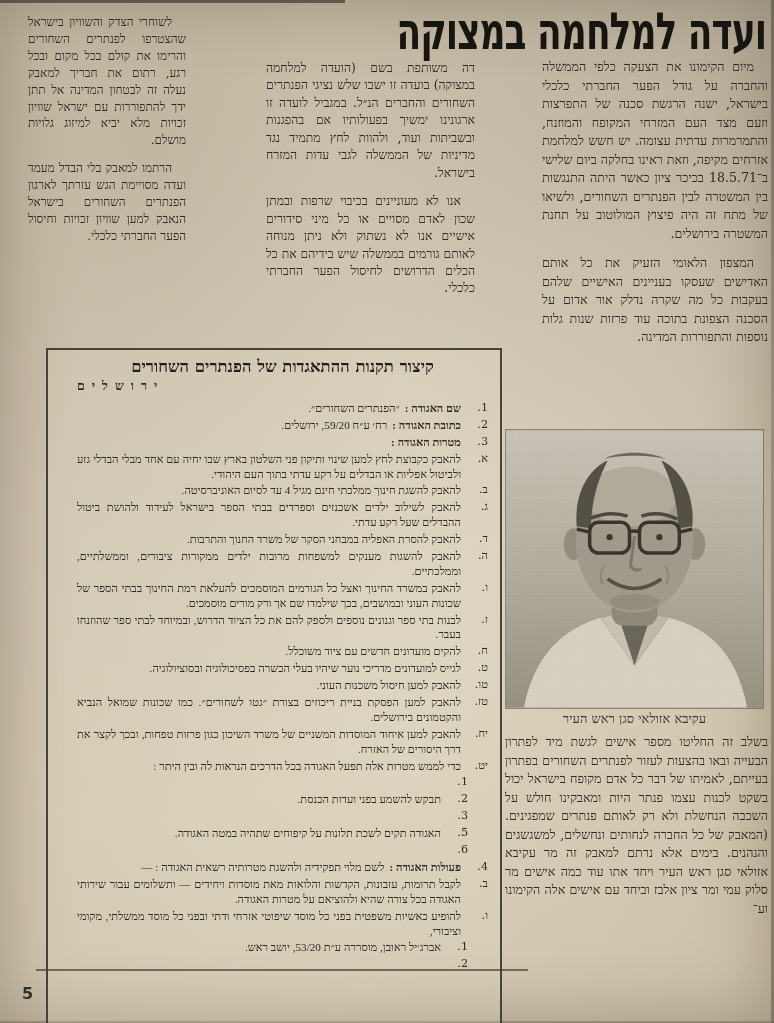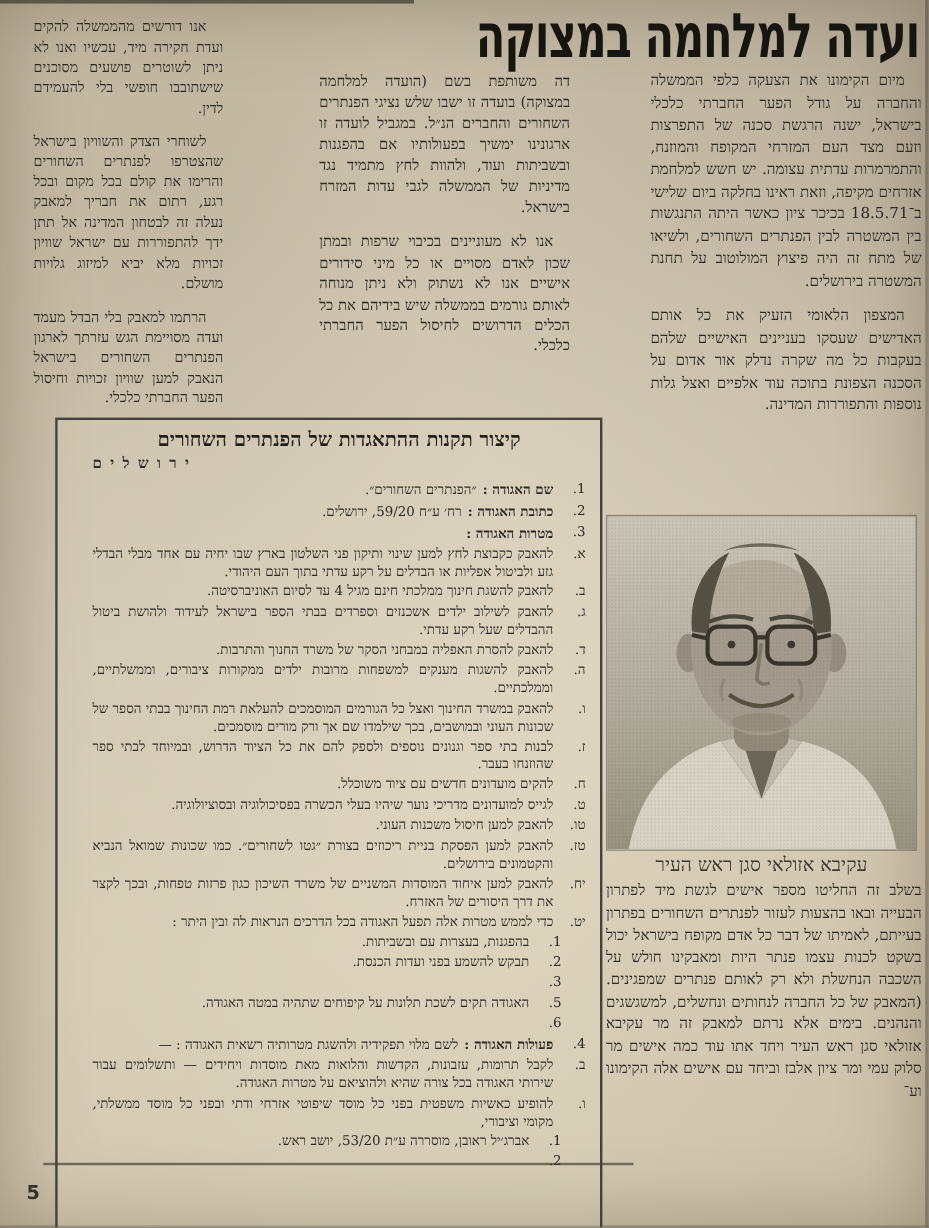--- a/index.html
+++ b/index.html
@@ -34,65 +34,64 @@
   .col p.ind{text-indent:14px;}
   .col-left{left:28px;top:14px;width:158px;font-size:11.9px;line-height:1.42;}
   .col-mid{left:266px;top:60px;width:209px;font-size:12.3px;line-height:1.42;}
   .col-right{left:542px;top:58px;width:226px;font-size:12.6px;line-height:1.47;}
   .col-bottom{left:505px;top:733px;width:263px;font-size:12.6px;line-height:1.47;}
 
   .photo{position:absolute;left:506px;top:430px;width:257px;height:278px;
     box-shadow:0 0 0 1px rgba(70,64,52,.5), inset 0 0 18px rgba(40,36,28,.35);}
   .photo svg{display:block;width:100%;height:100%;}
   .caption{position:absolute;left:506px;top:711px;width:257px;
-    direction:rtl;text-align:center;font-size:16px;color:#3a3831;}
+    direction:rtl;text-align:center;font-size:13px;color:#3a3831;}
 
   .box{
     position:absolute;left:46px;top:348px;width:456px;height:733px;
     box-sizing:border-box;border:2px solid #46423a;
     padding:7px 12px 4px 29px;direction:rtl;overflow:hidden;
     background:rgba(235,226,205,.18);
   }
   .box-title{margin:0;text-align:center;font-weight:bold;font-size:16.5px;color:#201f19;}
   .box-sub{margin:1px 0 7px 0;text-align:left;font-weight:bold;font-size:12.5px;letter-spacing:7px;}
   .row{display:flex;margin-bottom:2px;font-size:11.2px;line-height:1.33;}
   .row .mk{flex:0 0 27px;text-align:right;padding-left:5px;box-sizing:border-box;white-space:nowrap;}
-  .row .tx{flex:1;text-align:justify;}
+  .row .tx{flex:1;text-align:justify;font-family:Liberation Serif, serif;}
   .row.sub{padding-right:20px;}
   .lbl{font-weight:bold;margin-left:5px;}
   .box-underline{position:absolute;left:36px;top:969px;width:492px;height:2px;
     background:rgba(70,66,58,.7);}
 
   .pageno{position:absolute;left:22px;top:984px;font-family:"DejaVu Sans",sans-serif;
     font-weight:bold;font-size:16px;color:#33312b;}
 </style>
 </head>
 <body>
 
 <div class="page">
   <div class="edge-top"></div>
   <div class="edge-right"></div>
   <div class="edge-bottom"></div>
 
   <h1 class="headline">ועדה למלחמה במצוקה</h1>
 
   <div class="col col-left">
-    <p class="ind">אנו דורשים מהממשלה להקים ועדת חקירה מיד, עכשיו ואנו לא ניתן לשוטרים פושעים מסוכנים שישתובבו חופשי בלי להעמידם לדין.</p>
     <p class="ind">לשוחרי הצדק והשוויון בישראל שהצטרפו לפנתרים השחורים והרימו את קולם בכל מקום ובכל רגע, רתום את חבריך למאבק נעלה זה לבטחון המדינה אל תתן ידך להתפוררות עם ישראל שוויון זכויות מלא יביא למיזוג גלויות מושלם.</p>
     <p class="ind">הרתמו למאבק בלי הבדל מעמד ועדה מסויימת הגש עזרתך לארגון הפנתרים השחורים בישראל הנאבק למען שוויון זכויות וחיסול הפער החברתי כלכלי.</p>
   </div>
 
   <div class="col col-mid">
     <p>דה משותפת בשם (הועדה למלחמה במצוקה) בועדה זו ישבו שלש נציגי הפנתרים השחורים והחברים הנ״ל. במגביל לועדה זו ארגונינו ימשיך בפעולותיו אם בהפגנות ובשביתות ועוד, ולהוות לחץ מתמיד נגד מדיניות של הממשלה לגבי עדות המזרח בישראל.</p>
     <p class="ind">אנו לא מעוניינים בכיבוי שרפות ובמתן שכון לאדם מסויים או כל מיני סידורים אישיים אנו לא נשתוק ולא ניתן מנוחה לאותם גורמים בממשלה שיש בידיהם את כל הכלים הדרושים לחיסול הפער החברתי כלכלי.</p>
   </div>
 
   <div class="col col-right">
     <p class="ind">מיום הקימונו את הצעקה כלפי הממשלה והחברה על גודל הפער החברתי כלכלי בישראל, ישנה הרגשת סכנה של התפרצות וזעם מצד העם המזרחי המקופח והמוזנח, והתמרמרות עדתית עצומה. יש חשש למלחמת אזרחים מקיפה, וזאת ראינו בחלקה ביום שלישי ב־18.5.71 בכיכר ציון כאשר היתה התנגשות בין המשטרה לבין הפנתרים השחורים, ולשיאו של מתח זה היה פיצוץ המולוטוב על תחנת המשטרה בירושלים.</p>
-    <p class="ind">המצפון הלאומי הזעיק את כל אותם האדישים שעסקו בעניינים האישיים שלהם בעקבות כל מה שקרה נדלק אור אדום על הסכנה הצפונת בתוכה עוד אלפיים ואצל גלות נוספות והתפוררות המדינה.</p>
+    <p class="ind">המצפון הלאומי הזעיק את כל אותם האדישים שעסקו בעניינים האישיים שלהם בעקבות כל מה שקרה נדלק אור אדום על הסכנה הצפונת בתוכה עוד פרזות שנות גלות נוספות והתפוררות המדינה.</p>
   </div>
 
   <div class="photo">
     <svg viewBox="0 0 258 278" xmlns="http://www.w3.org/2000/svg">
       <defs>
         <linearGradient id="bg" x1="0" y1="0" x2="0" y2="1">
           <stop offset="0" stop-color="#c9c4b7"></stop>
           <stop offset="0.55" stop-color="#b2ac9e"></stop>
           <stop offset="1" stop-color="#97917f"></stop>
         </linearGradient>
@@ -203,21 +202,20 @@
       <span class="mk">יח.</span>
       <span class="tx">להאבק למען איחוד המוסדות המשניים של משרד השיכון כגון פרזות טפחות, ובכך לקצר את דרך היסורים של האזרח.</span>
     </div>
     <div class="row">
       <span class="mk">יט.</span>
       <span class="tx">כדי לממש מטרות אלה תפעל האגודה בכל הדרכים הנראות לה ובין היתר :</span>
     </div>
 
     <div class="row sub">
       <span class="mk">1.</span>
-      <span class="tx">בהפגנות, בעצרות עם ובשביתות.</span>
     </div>
     <div class="row sub">
       <span class="mk">2.</span>
       <span class="tx">תבקש להשמע בפני ועדות הכנסת.</span>
     </div>
     <div class="row sub">
       <span class="mk">3.</span>
     </div>
     <div class="row sub">
       <span class="mk">5.</span>

